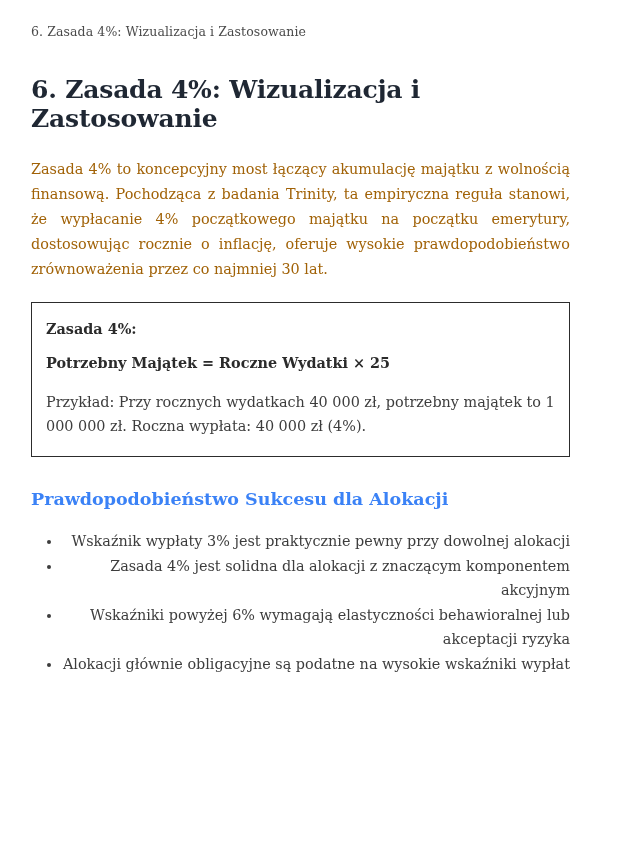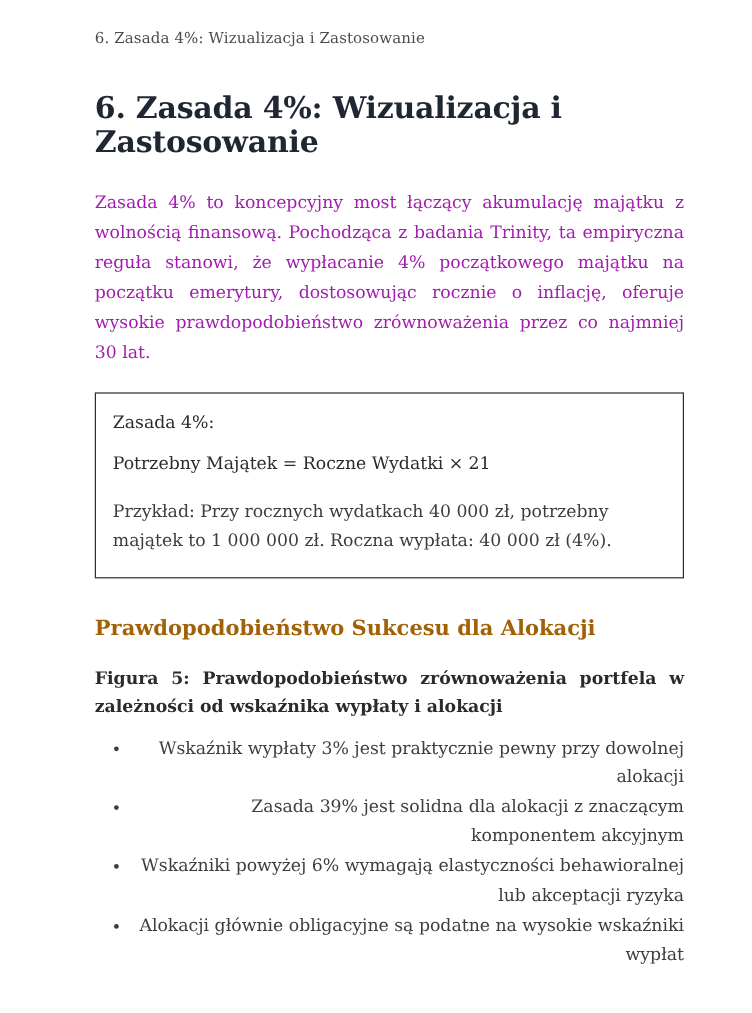--- a/index.html
+++ b/index.html
@@ -4,59 +4,59 @@
 <style>
   * { box-sizing: border-box; }
   html, body { margin: 0; padding: 0; }
   body {
     width: 627px; height: 844px;
     background: #ffffff;
     font-family: "DejaVu Serif", "Liberation Serif", serif;
     color: #3d3d3d;
     overflow: hidden;
   }
-  .page { padding: 24px 57px 0 79px; }
+  .page { padding: 24px 57px 0 31px; }
 
   .breadcrumb {
     font-size: 12.5px;
     color: #4a4a4a;
     letter-spacing: 0.1px;
   }
 
   h1.page-title {
     font-size: 25px;
     font-weight: 700;
     color: #1f2733;
     margin: 36px 0 24px 0;
     letter-spacing: -0.2px;
   }
 
   p.body-par {
     font-size: 14.4px;
     line-height: 1.74;
     text-align: justify;
     margin: 0 0 16px 0;
-    color: #a21caf;
+    color: #a16207;
   }
 
   .rule-box {
     border: 1.5px solid #2c2c2c;
     margin: 20px 0 32px 0;
     padding: 15px 14px 17px 14px;
     background: #ffffff;
   }
   .rule-box .box-line { margin: 0 0 12px 0; font-size: 14.4px; line-height: 1.5; }
   .rule-box .box-line:last-child { margin-bottom: 0; }
-  .rule-box .bold { font-weight: 400; color: #2b2b2b; }
+  .rule-box .bold { font-weight: 700; color: #2b2b2b; }
   .rule-box .example { font-weight: 400; line-height: 1.7; margin-top: 16px; }
 
   h2.section-heading {
     font-size: 17.5px;
     font-weight: 700;
-    color: #a16207;
+    color: #3b82f6;
     margin: 30px 0 20px 0;
   }
 
   p.figure-caption {
     font-size: 14.4px;
     font-weight: 700;
     line-height: 1.6;
     text-align: justify;
     color: #2b2b2b;
     margin: 0 0 12px 0;
@@ -80,29 +80,28 @@
 <div class="page">
 
   <div class="breadcrumb">6. Zasada 4%: Wizualizacja i Zastosowanie</div>
 
   <h1 class="page-title">6. Zasada 4%: Wizualizacja i Zastosowanie</h1>
 
   <p class="body-par">Zasada 4% to koncepcyjny most łączący akumulację majątku z wolnością finansową. Pochodząca z badania Trinity, ta empiryczna reguła stanowi, że wypłacanie 4% początkowego majątku na początku emerytury, dostosowując rocznie o inflację, oferuje wysokie prawdopodobieństwo zrównoważenia przez co najmniej 30 lat.</p>
 
   <div class="rule-box">
     <p class="box-line bold">Zasada 4%:</p>
-    <p class="box-line bold">Potrzebny Majątek = Roczne Wydatki × 21</p>
+    <p class="box-line bold">Potrzebny Majątek = Roczne Wydatki × 25</p>
     <p class="box-line example">Przykład: Przy rocznych wydatkach 40 000 zł, potrzebny majątek to 1 000 000 zł. Roczna wypłata: 40 000 zł (4%).</p>
   </div>
 
   <h2 class="section-heading">Prawdopodobieństwo Sukcesu dla Alokacji</h2>
 
 
-  <p class="figure-caption">Figura 5: Prawdopodobieństwo zrównoważenia portfela w zależności od wskaźnika wypłaty i alokacji</p>
 
   <ul class="bullet-list">
     <li>Wskaźnik wypłaty 3% jest praktycznie pewny przy dowolnej alokacji</li>
-    <li>Zasada 39% jest solidna dla alokacji z znaczącym komponentem akcyjnym</li>
+    <li>Zasada 4% jest solidna dla alokacji z znaczącym komponentem akcyjnym</li>
     <li>Wskaźniki powyżej 6% wymagają elastyczności behawioralnej lub akceptacji ryzyka</li>
     <li>Alokacji głównie obligacyjne są podatne na wysokie wskaźniki wypłat</li>
   </ul>
 
 </div>
 
 </body></html>

